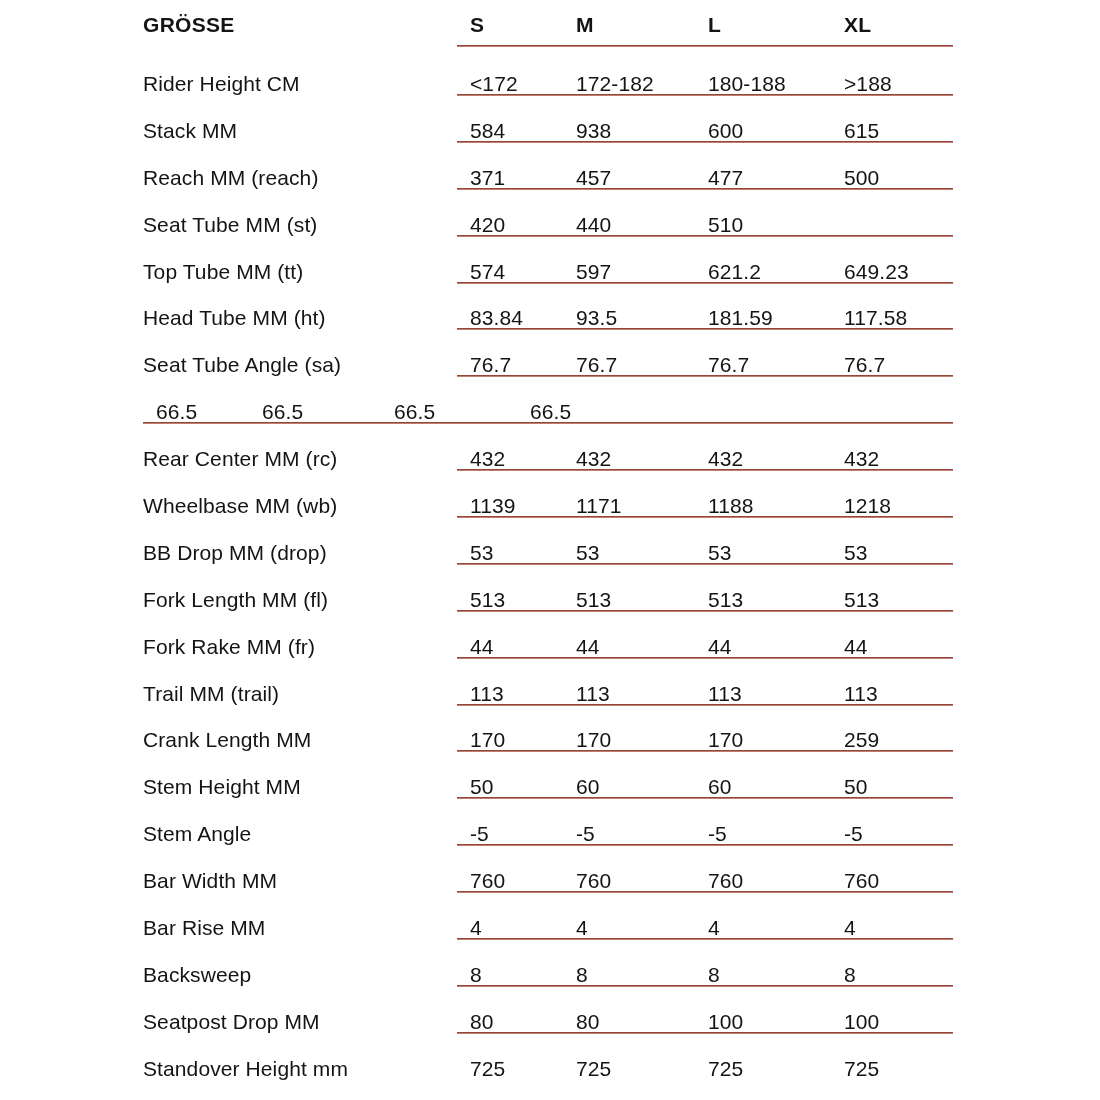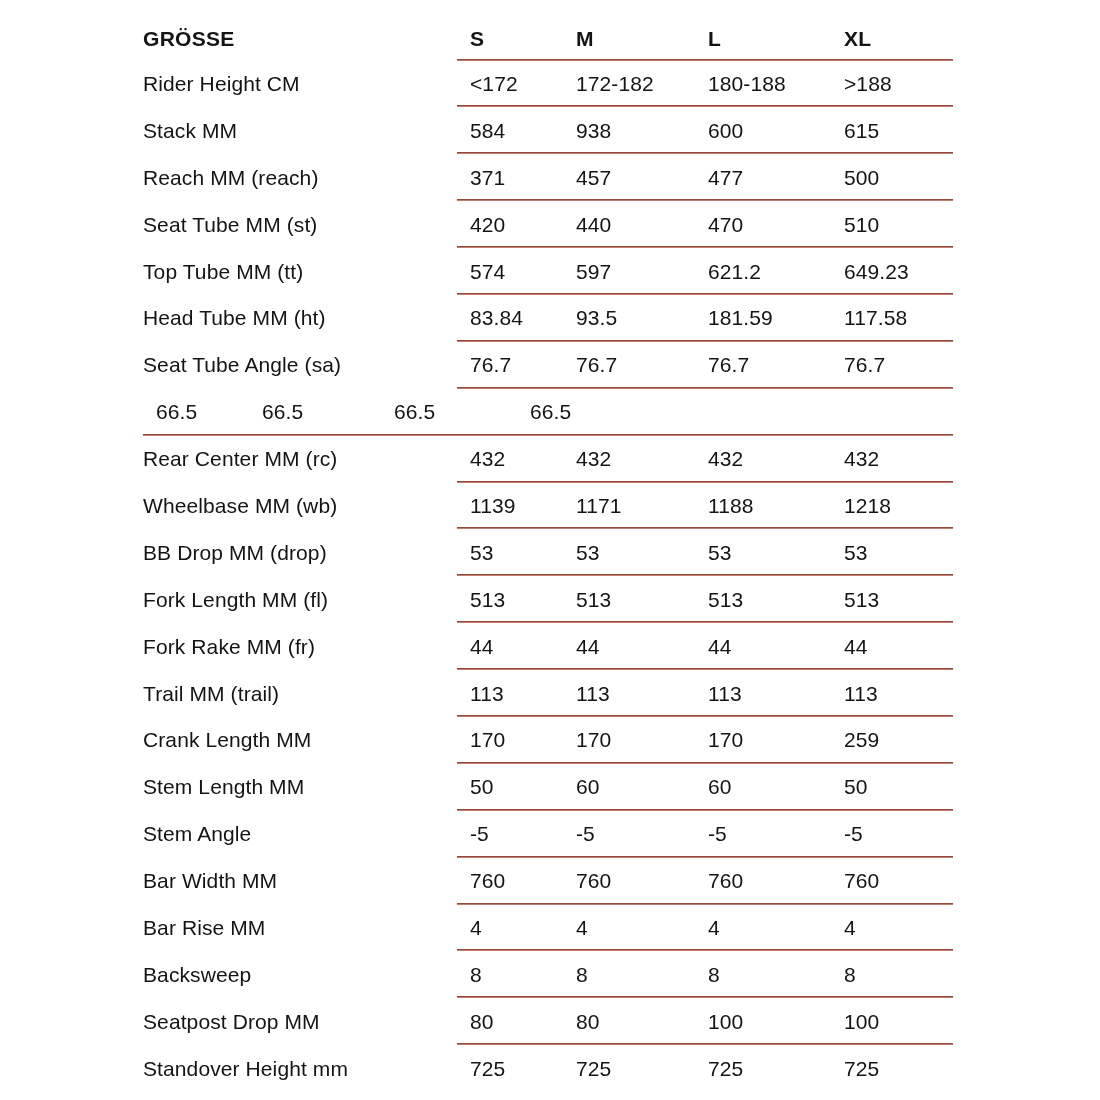--- a/index.html
+++ b/index.html
@@ -15,20 +15,21 @@
     color:var(--text);
     font-family:"Liberation Sans", sans-serif;
   }
   .geo-table{
     padding-left:143px;
     width:953px;
   }
   .row{
     display:flex;
     height:46.9px;
+    align-items:center;
   }
   .row.header{
     height:60.5px;
   }
   .label{
     width:314px;
     display:flex;
     align-items:center;
     font-size:21px;
     letter-spacing:0.1px;
@@ -104,21 +105,20 @@
           <div class="cell col1">457</div>
           <div class="cell col2">477</div>
           <div class="cell col3">500</div>
         </div>
       </div>
       <div class="row">
         <div class="label">Seat Tube MM (st)</div>
         <div class="data">
           <div class="cell col0">420</div>
           <div class="cell col1">440</div>
-          <div class="cell col2">470</div>
           <div class="cell col3">510</div>
         </div>
       </div>
       <div class="row">
         <div class="label">Top Tube MM (tt)</div>
         <div class="data">
           <div class="cell col0">574</div>
           <div class="cell col1">597</div>
           <div class="cell col2">621.2</div>
           <div class="cell col3">649.23</div>
@@ -207,21 +207,21 @@
       <div class="row">
         <div class="label">Crank Length MM</div>
         <div class="data">
           <div class="cell col0">170</div>
           <div class="cell col1">170</div>
           <div class="cell col2">170</div>
           <div class="cell col3">259</div>
         </div>
       </div>
       <div class="row">
-        <div class="label">Stem Length MM</div>
+        <div class="label">Stem Height MM</div>
         <div class="data">
           <div class="cell col0">50</div>
           <div class="cell col1">60</div>
           <div class="cell col2">60</div>
           <div class="cell col3">50</div>
         </div>
       </div>
       <div class="row">
         <div class="label">Stem Angle</div>
         <div class="data">

